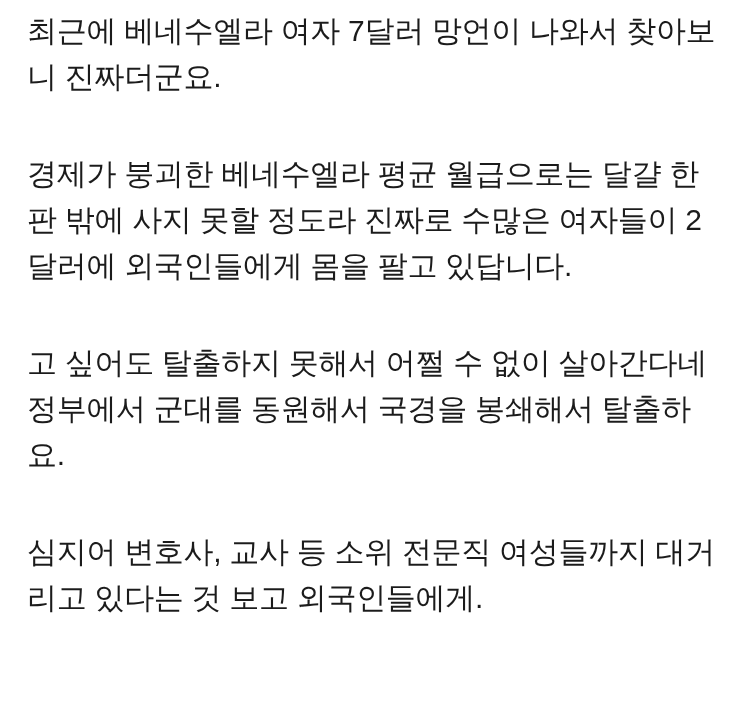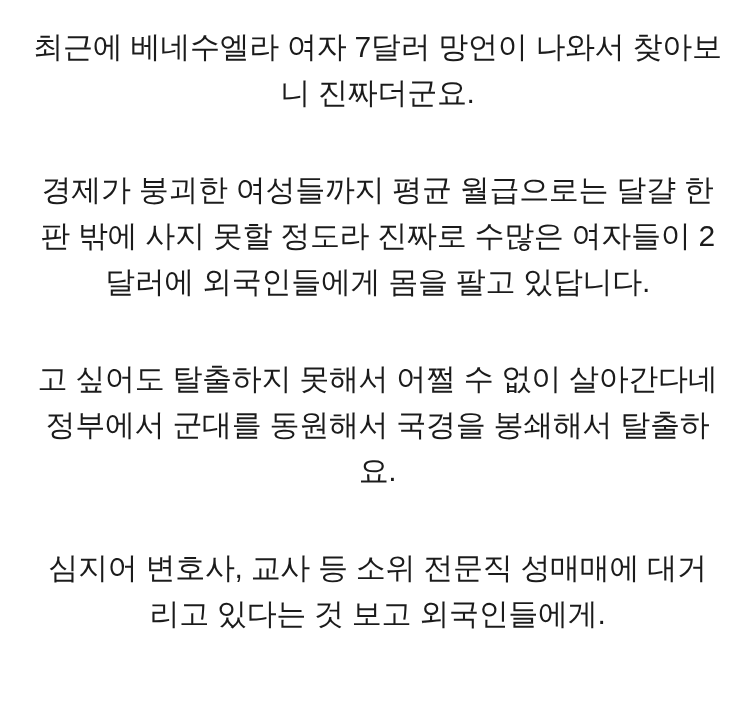--- a/index.html
+++ b/index.html
@@ -12,56 +12,55 @@
     padding: 0;
   }
   body {
     width: 750px;
     height: 712px;
     background: var(--bg);
     font-family: "Liberation Sans", "DejaVu Sans", sans-serif;
     overflow: hidden;
   }
   .post {
-    padding: 24px 22px 0 27px;
+    padding: 8px 22px 0 27px;
     color: var(--text);
     font-size: 30px;
     line-height: 46px;
     font-weight: 400;
     letter-spacing: -0.3px;
-    text-align: center;
   }
   .para {
     margin: 0 0 51px 0;
   }
   .line {
     display: block;
     white-space: nowrap;
   }
 </style>
 </head>
 <body>
 
 <div class="post">
 
   <p class="para">
     <span class="line">최근에 베네수엘라 여자 7달러 망언이 나와서 찾아보</span>
     <span class="line">니 진짜더군요.</span>
   </p>
 
   <p class="para">
-    <span class="line">경제가 붕괴한 여성들까지 평균 월급으로는 달걀 한</span>
+    <span class="line">경제가 붕괴한 베네수엘라 평균 월급으로는 달걀 한</span>
     <span class="line">판 밖에 사지 못할 정도라 진짜로 수많은 여자들이 2</span>
     <span class="line">달러에 외국인들에게 몸을 팔고 있답니다.</span>
   </p>
 
   <p class="para">
     <span class="line">고 싶어도 탈출하지 못해서 어쩔 수 없이 살아간다네</span>
     <span class="line">정부에서 군대를 동원해서 국경을 봉쇄해서 탈출하</span>
     <span class="line">요.</span>
   </p>
 
   <p class="para">
-    <span class="line">심지어 변호사, 교사 등 소위 전문직 성매매에 대거</span>
+    <span class="line">심지어 변호사, 교사 등 소위 전문직 여성들까지 대거</span>
     <span class="line">리고 있다는 것 보고 외국인들에게.</span>
   </p>
 
 </div>
 
 </body></html>

